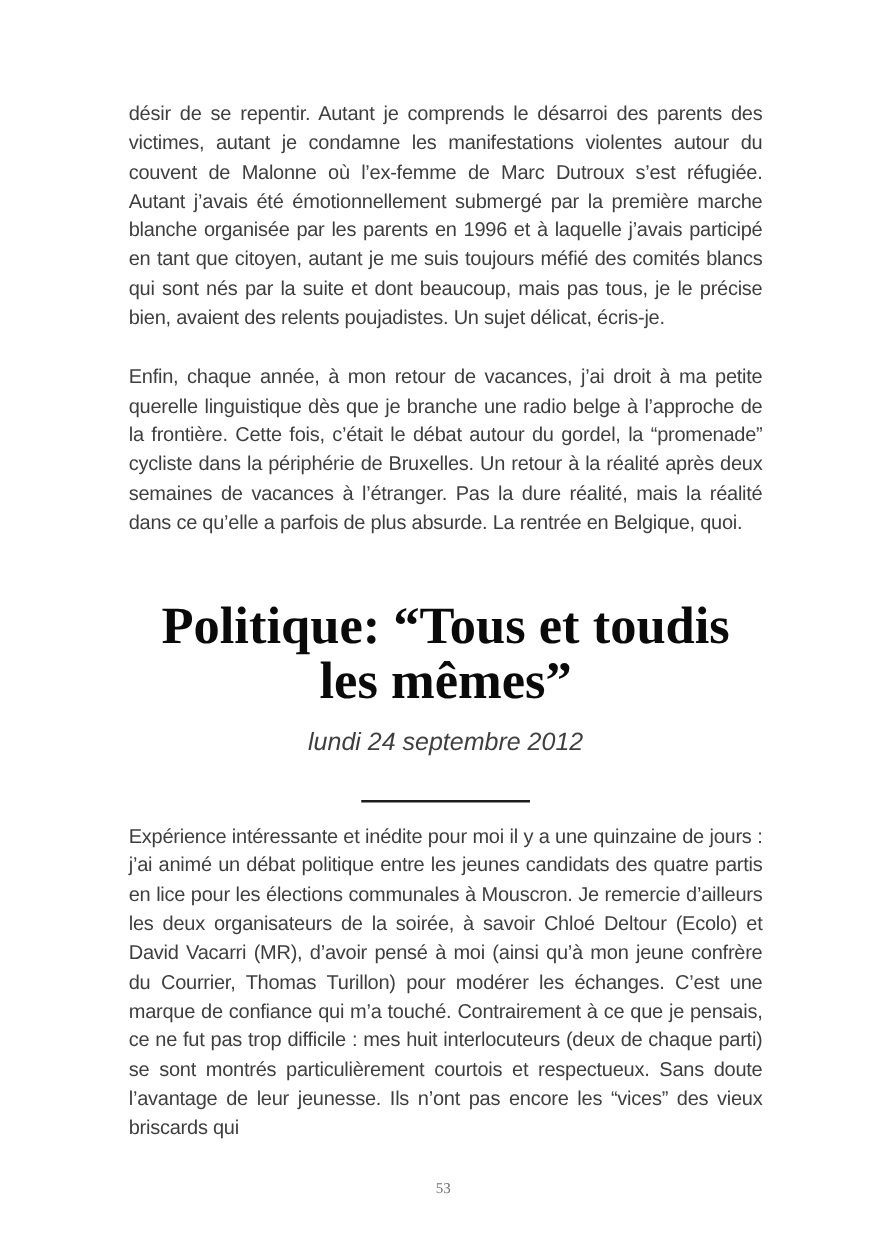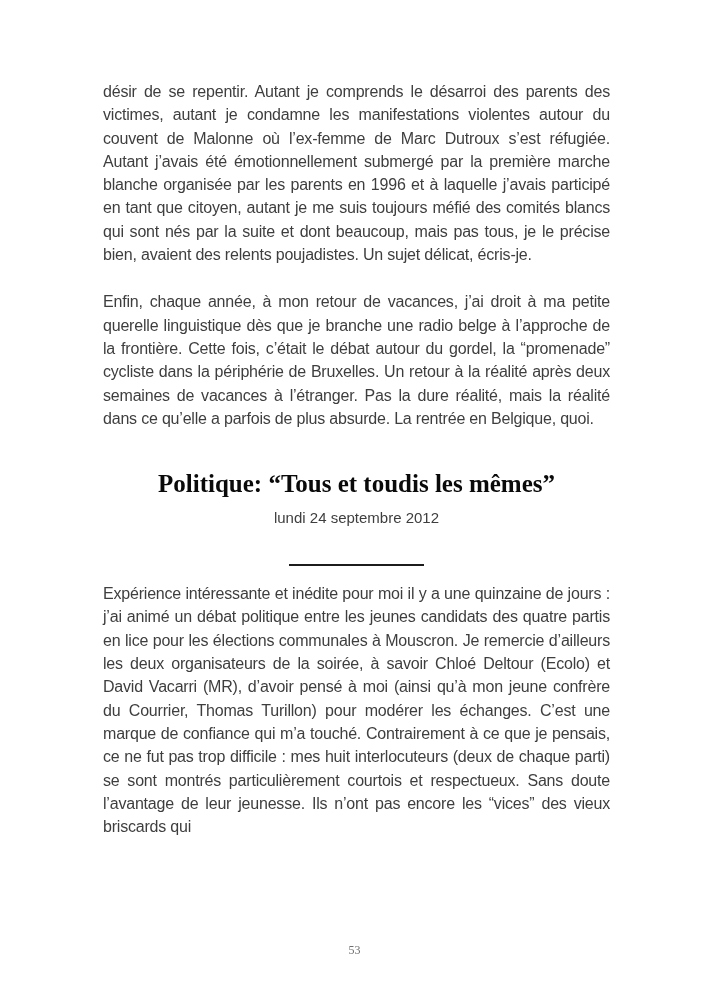--- a/index.html
+++ b/index.html
@@ -28,32 +28,33 @@
     line-height: 23.3px;
     letter-spacing: -0.2px;
     color: #3e3e3e;
     text-align: justify;
     text-justify: inter-word;
   }
   p.body-para.last {
     margin-bottom: 12px;
   }
   h1.article-title {
-    margin: 32px 0 0 0;
+    margin: 49px 0 0 0;
     font-family: "Liberation Serif", serif;
     font-weight: bold;
-    font-size: 25px;
+    font-size: 42px;
     line-height: 44px;
     color: #0a0a0a;
     text-align: center;
   }
   .article-date {
-    margin-top: 0;
+    margin-top: 15px;
     font-family: "Liberation Sans", sans-serif;
-    font-size: 15px;
+    font-style: italic;
+    font-size: 20px;
     line-height: 24px;
     color: #3e3e3e;
     text-align: center;
   }
   .separator {
     width: 135px;
     height: 0;
     border-top: 2px solid #1c1c1c;
     margin: 34px auto 16px auto;
   }

